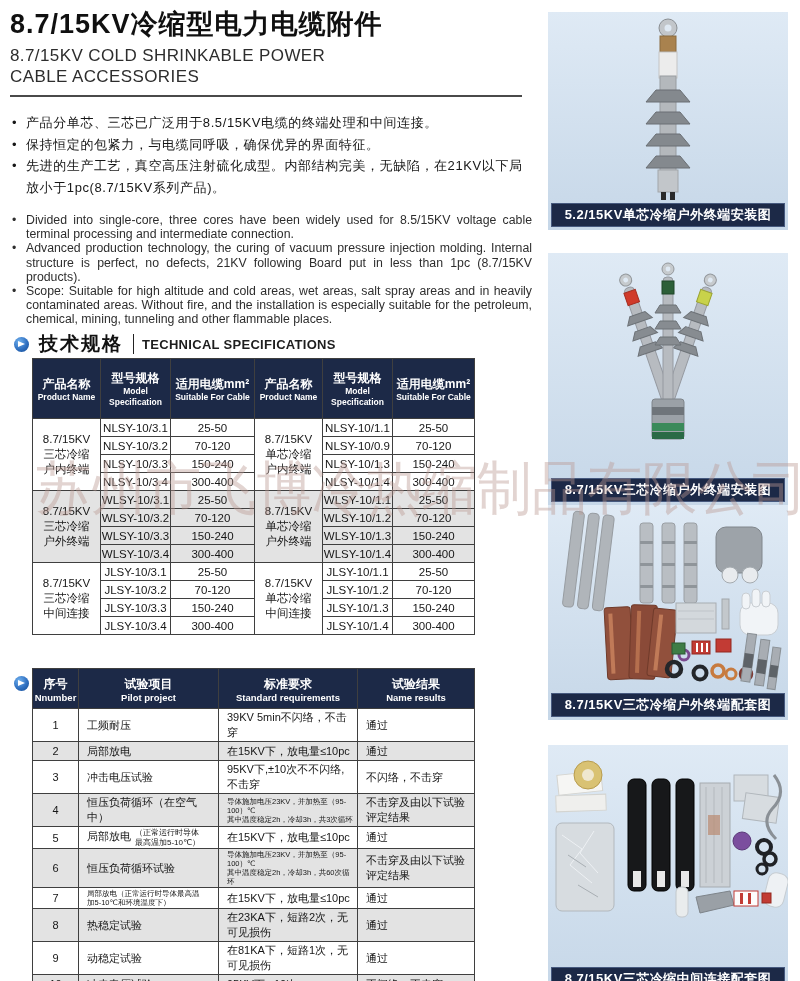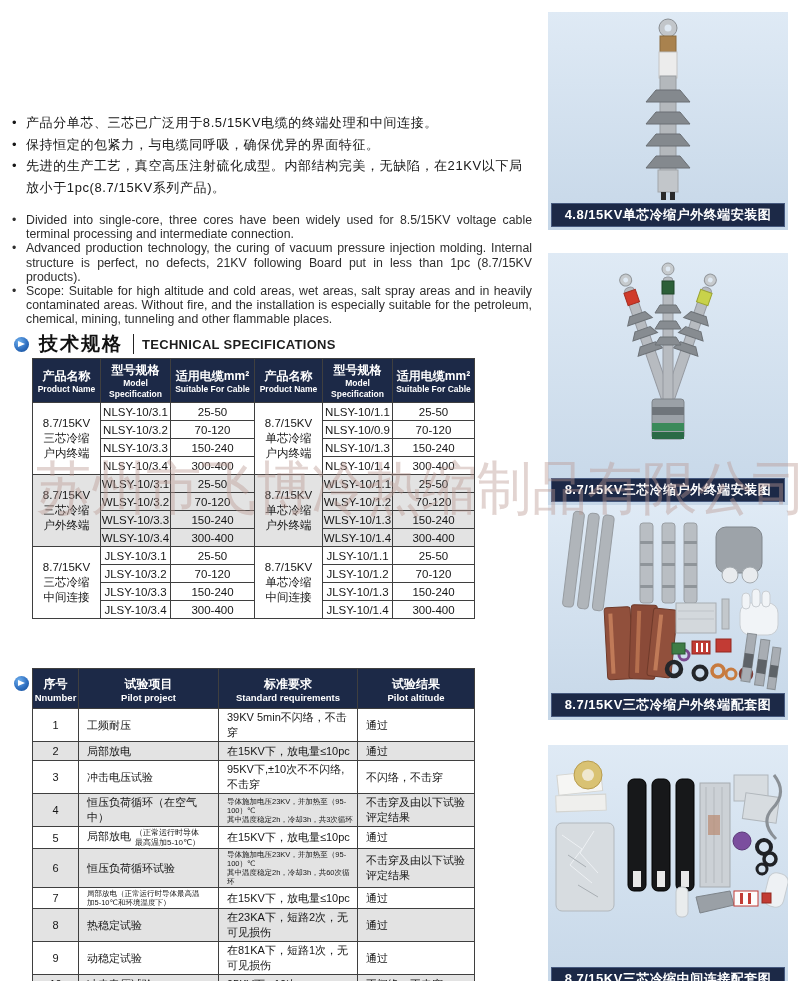--- a/index.html
+++ b/index.html
@@ -35,21 +35,21 @@
     background:radial-gradient(circle at 35% 30%,#6fb0ee 0%,#2f6fc0 55%,#134a90 100%);position:relative;}
   .sec-icon::after{content:"";position:absolute;left:4px;top:4.5px;width:0;height:0;
     border-left:7px solid #fff;border-top:3.5px solid transparent;border-bottom:3.5px solid transparent;}
   .sec-cn{font-size:19px;font-weight:bold;color:#111;margin-left:10px;letter-spacing:2px;}
   .sec-bar{width:1px;height:20px;background:#222;margin:0 8px 0 10px;}
   .sec-en{font-size:13px;font-weight:bold;color:#1d1d1d;letter-spacing:.3px;}
   
   table{border-collapse:collapse;table-layout:fixed;}
   .tech-table{position:absolute;left:32px;top:358px;width:442px;}
   .tech-table th,.tech-table td{border:1px solid var(--border);text-align:center;padding:0;overflow:hidden;}
-  .tech-table th{background:var(--navy);color:#fff;height:44px;margin-left:44px;}
+  .tech-table th{background:var(--navy);color:#fff;height:60px;margin-left:44px;}
   .tech-table th .h-cn{font-size:12px;font-weight:bold;display:block;line-height:15px;margin-top:2px;}
   .tech-table th .h-en{font-size:8.5px;font-weight:bold;display:block;line-height:11px;}
   .tech-table td{font-size:11.5px;height:18px;color:#161616;}
   .tech-table td.name{white-space:pre-line;line-height:15px;font-size:11.5px;}
   .tech-table tr.shaded td{background:var(--shade);}
   .pilot-table{position:absolute;left:32px;top:668px;width:442px;}
   .pilot-table th,.pilot-table td{border:1px solid var(--border);padding:0;overflow:hidden;}
   .pilot-table th{background:var(--navy);color:#fff;height:40px;}
   .pilot-table th .h-cn{font-size:12px;font-weight:bold;display:block;line-height:15px;margin-top:2px;}
   .pilot-table th .h-en{font-size:9.5px;font-weight:bold;display:block;line-height:11px;}
@@ -73,20 +73,28 @@
   .p1{top:12px;height:218px;}
   .p2{top:253px;height:252px;}
   .p3{top:505px;height:215px;}
   .p4{top:745px;height:249px;}
 </style>
 </head>
 <body>
 
 <div class="page">
 
+  <div class="hdr">
+    <div class="title-cn">8.7/15KV冷缩型电力电缆附件</div>
+    <div class="title-en">
+      <span>8.7/15KV COLD SHRINKABLE POWER</span><br>
+      <span>CABLE ACCESSORIES</span>
+    </div>
+    <hr class="rule">
+  </div>
 
   <ul class="cn-bullets" id="cn-bullets">
       <li>产品分单芯、三芯已广泛用于8.5/15KV电缆的终端处理和中间连接。</li>
       <li>保持恒定的包紧力，与电缆同呼吸，确保优异的界面特征。</li>
       <li>先进的生产工艺，真空高压注射硫化成型。内部结构完美，无缺陷，在21KV以下局放小于1pc(8.7/15KV系列产品)。</li>
     </ul>
   <ul class="en-bullets" id="en-bullets">
       <li>Divided into single-core, three cores have been widely used for 8.5/15KV voltage cable terminal processing and intermediate connection.</li>
       <li>Advanced production technology, the curing of vacuum pressure injection molding. Internal structure is perfect, no defects, 21KV following Board put in less than 1pc (8.7/15KV products).</li>
       <li>Scope: Suitable for high altitude and cold areas, wet areas, salt spray areas and in heavily contaminated areas. Without fire, and the installation is especially suitable for the petroleum, chemical, mining, tunneling and other flammable places.</li>
@@ -253,21 +261,21 @@
         <th>
             <span class="h-cn">试验项目</span>
             <span class="h-en">Pilot project</span>
           </th>
         <th>
             <span class="h-cn">标准要求</span>
             <span class="h-en">Standard requirements</span>
           </th>
         <th>
             <span class="h-cn">试验结果</span>
-            <span class="h-en">Pilot altitude</span>
+            <span class="h-en">Name results</span>
           </th>
       </tr>
     </thead>
     <tbody id="pilot-tbody">
         <tr>
           <td class="c-no">1</td>
           <td class="c-proj"><span>工频耐压</span></td>
           <td class="c-req pre">39KV 5min不闪络，不击穿</td>
           <td class="c-res">通过</td>
         </tr>
@@ -348,21 +356,21 @@
       <rect x="111" y="40" width="18" height="26" fill="#ececec" stroke="#c4c4c4"></rect>
       <rect x="112" y="64" width="16" height="96" fill="#b4b8bc" stroke="#989ca0"></rect>
       <path d="M108 78 L132 78 L142 90 L98 90 Z" fill="#84898e" stroke="#6a6f74"></path>
       <path d="M108 100 L132 100 L142 112 L98 112 Z" fill="#84898e" stroke="#6a6f74"></path>
       <path d="M108 122 L132 122 L142 134 L98 134 Z" fill="#84898e" stroke="#6a6f74"></path>
       <path d="M108 144 L132 144 L142 156 L98 156 Z" fill="#84898e" stroke="#6a6f74"></path>
       <rect x="110" y="158" width="20" height="22" fill="#c2c6ca" stroke="#a2a6aa"></rect>
       <rect x="113" y="180" width="5" height="8" fill="#2a2a2a"></rect>
       <rect x="122" y="180" width="5" height="8" fill="#2a2a2a"></rect>
     </svg>
-    <div class="caption">4.8/15KV单芯冷缩户外终端安装图</div>
+    <div class="caption">5.2/15KV单芯冷缩户外终端安装图</div>
   </div>
 
   <div class="photo p2">
     <svg width="240" height="195" viewBox="0 0 240 195">
       <g transform="rotate(-19 120 150)">
         <rect x="115" y="28" width="10" height="122" rx="4" fill="#b7bbc0" stroke="#9599a0"></rect>
         <circle cx="120" cy="20" r="6" fill="#c6cacd" stroke="#94989c"></circle>
         <circle cx="120" cy="20" r="2.4" fill="#dfe9f3"></circle>
         <rect x="114" y="32" width="12" height="13" fill="#d03a2a" stroke="#a52d20"></rect>
         <path d="M112 56 L128 56 L133 64 L107 64 Z" fill="#878c91" stroke="#6d7277"></path>

